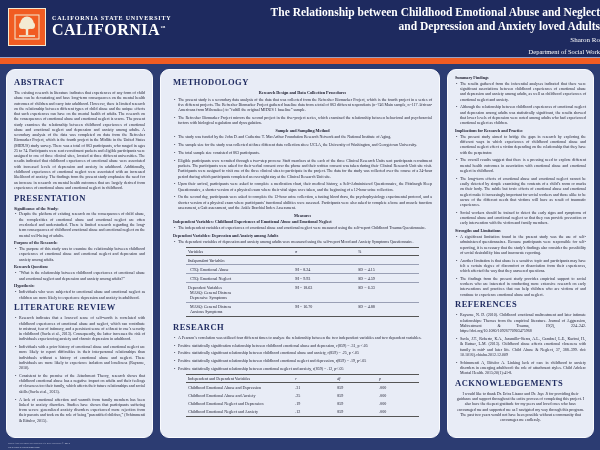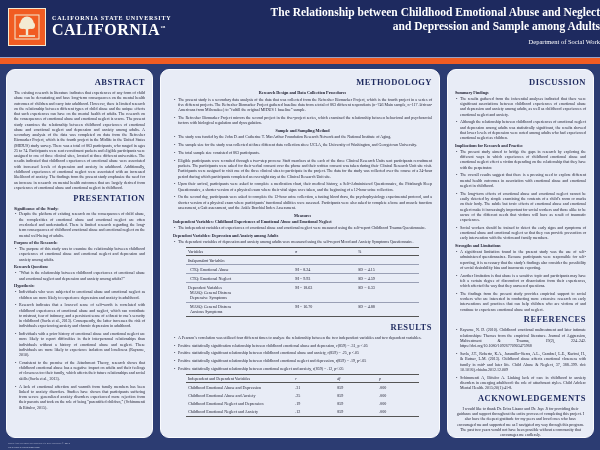--- a/index.html
+++ b/index.html
@@ -22,21 +22,21 @@
   .title-line{font-size:11.5px;font-weight:600;line-height:1.25;}
   .author{font-size:7px;margin-top:2px;}
   .dept{font-size:6.5px;margin-top:4px;}
   .orange-bar{height:6px;background:#f15c22;border-top:1px solid #9aa3c6;}
   
   .main{padding:5px 6px 0;display:flex;gap:7px;}
   .panel{background:#e8ecf6;border:1.5px solid #fafbfe;border-radius:9px;
          height:369px;padding:5px 7px;box-sizing:border-box;overflow:hidden;color:#1c1c2e;}
   .col-side{width:147px;flex:0 0 auto;}
   .col-mid{flex:1;padding-left:12px;}
-  .section-title{color:#1e2a5f;font-weight:bold;text-align:right;font-size:8.5px;
+  .section-title{color:#1e2a5f;font-weight:bold;text-align:left;font-size:8.5px;
                  letter-spacing:.5px;margin:2px 0 3px;}
   .block{font-size:4px;line-height:1.32;margin-bottom:2.5px;text-align:justify;}
   .block.subheader{font-weight:bold;text-align:center;font-size:4.2px;margin:2.5px 0 1px;}
   .block.label{font-weight:bold;text-align:left;margin-bottom:.5px;font-size:4.1px;}
   .block.bullet{position:relative;padding-left:5px;}
   .block.bullet::before{content:"•";position:absolute;left:1px;top:0;}
   
   .ptable{border-collapse:collapse;margin:3px auto 5px;width:90%;font-size:4.1px;line-height:1.25;
           border-top:1px solid #555;border-bottom:1px solid #555;}
   .ptable th{font-weight:normal;text-align:left;border-bottom:1px solid #555;padding:1px 2px;}
@@ -63,40 +63,42 @@
         <path d="M7 24 H23" stroke="#f3ead2" stroke-width="1.6"></path>
       </svg>
     </div>
     <div class="logo-text">
       <div class="logo-univ">CALIFORNIA STATE UNIVERSITY</div>
       <div class="logo-campus"><span>CALIFORNIA</span><span class="logo-tm">™</span></div>
     </div>
   </div>
   <div class="titles">
     <div class="title-line">The Relationship between Childhood Emotional Abuse and Neglect</div>
-    <div class="title-line">and Depression and Sample among Adults</div>
+    <div class="title-line">and Depression and Anxiety loved Adults</div>
+    <div class="author">Sharon Ro</div>
     <div class="dept">Department of Social Work</div>
   </div>
 </div>
 
 <div class="orange-bar"></div>
 
 <div class="main">
   <div class="panel col-side">
       <div class="section-title">ABSTRACT</div>
       <div class="block para">The existing research in literature indicates that experiences of any form of child abuse can be devastating and have long-term consequences on the mental health outcomes of children and carry into adulthood. However, there is limited research on the relationship between different types of child abuse and the unique effects that such experiences can have on the mental health of adults. The research on the consequences of emotional abuse and emotional neglect is scarce. The present study examines the relationship between childhood experiences of emotional abuse and emotional neglect and depression and anxiety among adults. A secondary analysis of the data was completed on data from the Refresher Biomarker Project, which is the fourth project in the Midlife in the United States (MIDUS) study survey. There was a total of 863 participants, who ranged in ages 25 to 74. Participants were sent recruitment packets and eligible participants were assigned to one of three clinical sites, located at three different universities. The results indicated that childhood experiences of emotional abuse were associated with increased levels of depression and anxiety in adulthood. Additionally, childhood experiences of emotional neglect were associated with an increased likelihood of anxiety. The findings from the present study emphasize the need for an increase in research on mental health outcomes that are largely derived from experiences of emotional abuse and emotional neglect in childhood.</div>
       <div class="section-title">PRESENTATION</div>
       <div class="block label">Significance of the Study:</div>
       <div class="block bullet">Despite the plethora of existing research on the consequences of child abuse, the complexities of emotional abuse and emotional neglect are often overlooked and understudied. There is limited research regarding the long-term consequences of childhood emotional abuse and emotional neglect on the mental well-being of adults.</div>
       <div class="block label">Purpose of the Research:</div>
       <div class="block bullet">The purpose of this study was to examine the relationship between childhood experiences of emotional abuse and emotional neglect and depression and anxiety among adults.</div>
       <div class="block label">Research Question:</div>
       <div class="block bullet">“What is the relationship between childhood experiences of emotional abuse and emotional neglect and depression and anxiety among adults?”</div>
       <div class="block label">Hypothesis:</div>
       <div class="block bullet">Individuals who were subjected to emotional abuse and emotional neglect as children are more likely to experience depression and anxiety in adulthood.</div>
+      <div class="section-title">LITERATURE REVIEW</div>
       <div class="block bullet">Research indicates that a lowered sense of self-worth is correlated with childhood experiences of emotional abuse and neglect, which can contribute to mistrust, fear of intimacy, and a persistent sense of a threat to one’s security in childhood (Savla et al., 2013). Consequently, the latter increases the risk of individuals experiencing anxiety and chronic depression in adulthood.</div>
       <div class="block bullet">Individuals with a prior history of emotional abuse and emotional neglect are more likely to report difficulties in their interpersonal relationships than individuals without a history of emotional abuse and neglect. These individuals are more likely to experience isolation and loneliness (Raysone, 2010).</div>
       <div class="block bullet">Consistent to the premise of the Attachment Theory, research shows that childhood emotional abuse has a negative impact on adults and their feelings of closeness too their family, which affects their future relationships and social skills (Savla et al., 2013).</div>
       <div class="block bullet">A lack of emotional affection and warmth from family members has been linked to anxiety disorders. Studies have shown that participants suffering from severe generalized anxiety disorders experienced more rejection from their parents and took on the role of being “parentified children,” (Schimmenti &amp; Bifulco, 2015).</div>
     </div>
   <div class="panel col-mid">
       <div class="section-title">METHODOLOGY</div>
       <div class="block subheader">Research Design and Data Collection Procedures</div>
       <div class="block bullet">The present study is a secondary data analysis of the data that was collected from the Refresher Biomarker Project, which is the fourth project in a series of five different projects. The Refresher Biomarker Project gathered baseline data from a total of 863 different respondents (n=746 Main sample, n=117 African-Americans from Milwaukee) to “fulfill the original MIDUS 1 baseline” sample.</div>
       <div class="block bullet">The Refresher Biomarker Project mirrors the second project in the five-project series, which examined the relationship between behavioral and psychosocial factors with biological regulation and dysregulation.</div>
@@ -144,21 +146,21 @@
             <td>SD = 6.33</td>
           </tr>
           <tr>
             <td>&nbsp;&nbsp;MASQ: General Distress
 &nbsp;&nbsp;Anxious Symptoms</td>
             <td>M = 16.70</td>
             <td>SD = 4.88</td>
           </tr>
         </tbody>
       </table>
-      <div class="section-title">RESULTS</div>
+      <div class="section-title">RESEARCH</div>
       <div class="block bullet">A Pearson’s correlation was utilized four different times to analyze the relationship between the two independent variables and two dependent variables.</div>
       <div class="block bullet">Positive statistically signification relationship between childhood emotional abuse and depression, r(859) = .31, p &lt;.05</div>
       <div class="block bullet">Positive statistically significant relationship between childhood emotional abuse and anxiety, r(859) = .25, p &lt;.05</div>
       <div class="block bullet">Positive statistically significant relationship between childhood emotional neglect and depression, r(859) = .19, p&lt;.05</div>
       <div class="block bullet">Positive statistically significant relationship between emotional neglect and anxiety, r(859) = .12, p&lt;.05</div>
       <table class="ptable">
         <thead>
           <tr>
             <th style="width: 46%;">Independent and Dependent Variables</th>
             <th style="width: 18%;">r</th>
@@ -188,21 +190,20 @@
           <tr>
             <td>Childhood Emotional Neglect and Anxiety</td>
             <td>.12</td>
             <td>859</td>
             <td>.000</td>
           </tr>
         </tbody>
       </table>
     </div>
   <div class="panel col-side">
-      <div class="section-title">DISCUSSION</div>
       <div class="block label">Summary Findings</div>
       <div class="block bullet">The results gathered from the inferential analyses indicated that there were significant associations between childhood experiences of emotional abuse and depression and anxiety among adults, as well as childhood experiences of emotional neglect and anxiety.</div>
       <div class="block bullet">Although the relationship between childhood experiences of emotional neglect and depression among adults was statistically significant, the results showed that lower levels of depression were noted among adults who had experienced emotional neglect as children.</div>
       <div class="block label">Implications for Research and Practice</div>
       <div class="block bullet">The present study aimed to bridge the gaps in research by exploring the different ways in which experiences of childhood emotional abuse and emotional neglect effect a victim depending on the relationship that they have with the perpetrator.</div>
       <div class="block bullet">The overall results suggest that there is a pressing need to explore different mental health outcomes in association with emotional abuse and emotional neglect in childhood.</div>
       <div class="block bullet">The long-term effects of emotional abuse and emotional neglect cannot be easily detected by simple examining the contents of a child’s room or marks on their body. The subtle but toxic effects of emotional abuse and emotional neglect make it increasingly important for social workers and those alike to be aware of the different needs that victims will have as result of traumatic experiences.</div>
       <div class="block bullet">Social workers should be trained to detect the early signs and symptoms of emotional abuse and emotional neglect so that they can provide prevention or early intervention with the victim and family members.</div>
       <div class="block label">Strengths and Limitations</div>
       <div class="block bullet">A significant limitation found in the present study was the use of self-administered questionnaires. Because participants were responsible for self-reporting, it is necessary that the study’s findings also consider the possibility of social desirability bias and inaccurate reporting.</div>

